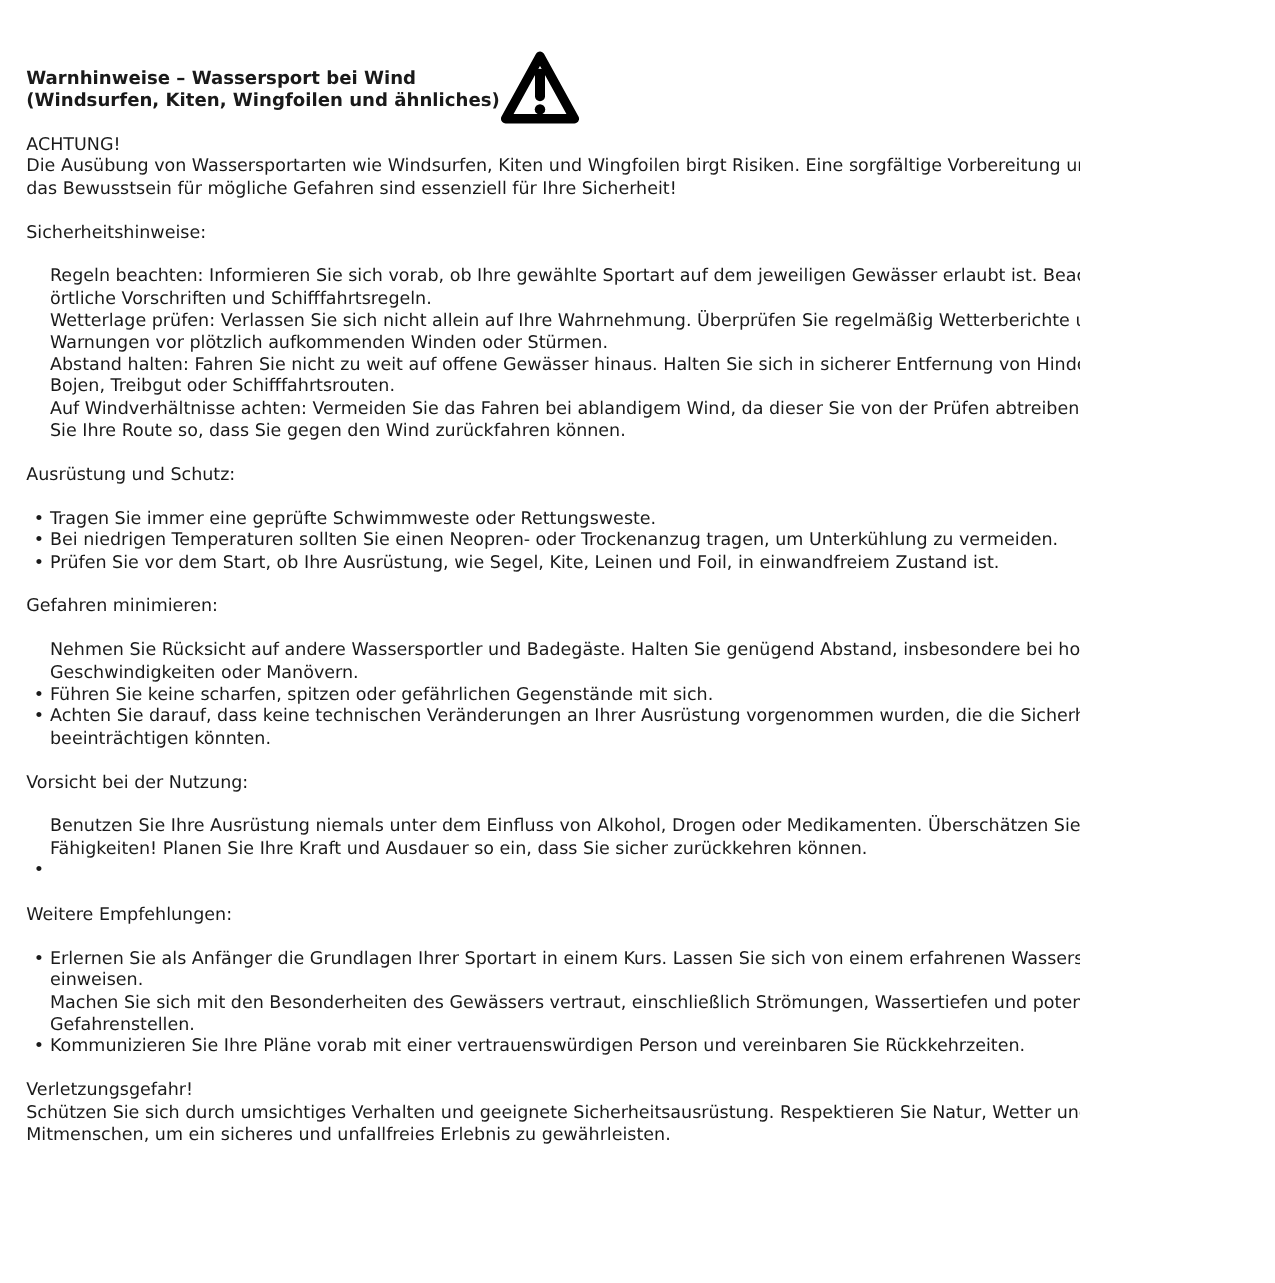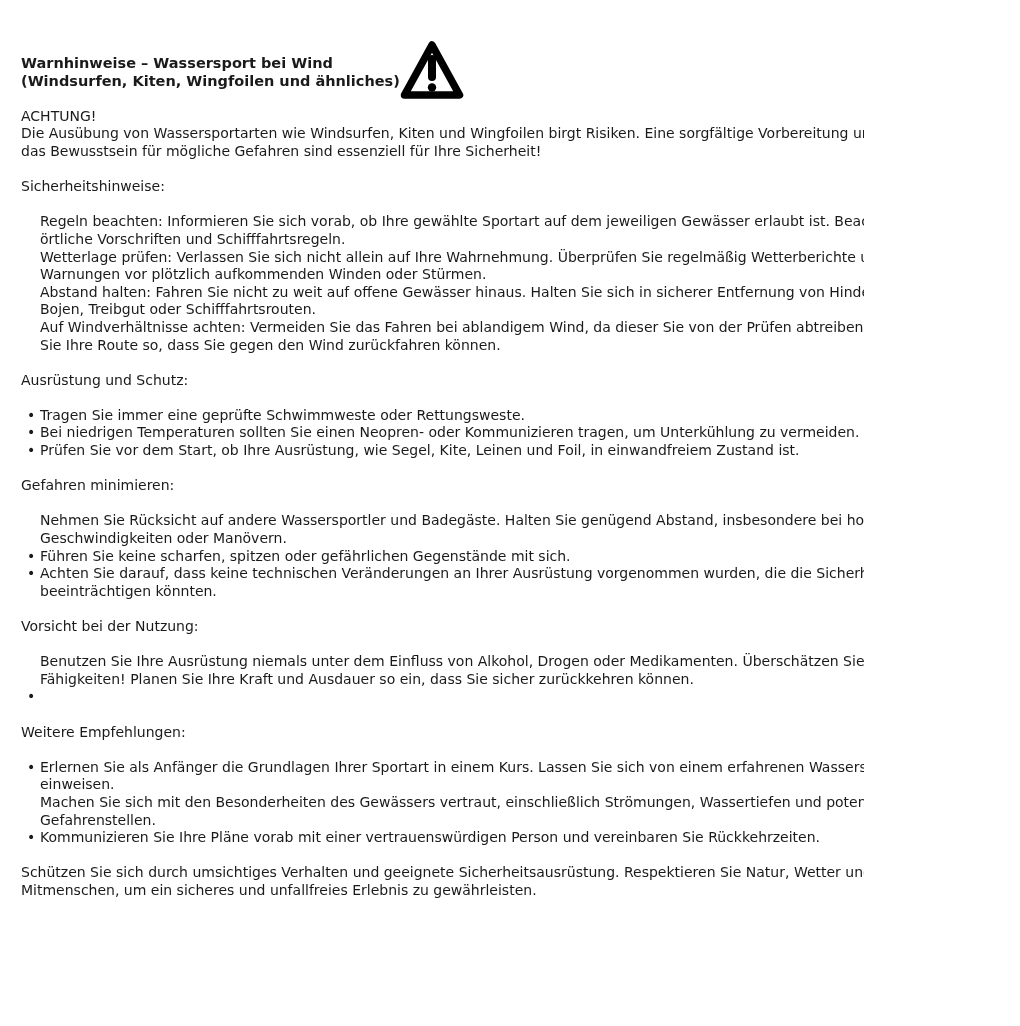--- a/index.html
+++ b/index.html
@@ -85,21 +85,21 @@
   </section>
 
   <section class="sec spaced">
     <h2 class="heading">Ausrüstung und Schutz:</h2>
     <div class="bullet-item">
       <span class="bullet">•</span>
       <p class="para">Tragen Sie immer eine geprüfte Schwimmweste oder Rettungsweste.</p>
     </div>
     <div class="bullet-item">
       <span class="bullet">•</span>
-      <p class="para">Bei niedrigen Temperaturen sollten Sie einen Neopren- oder Kommunizieren tragen, um Unterkühlung zu vermeiden.</p>
+      <p class="para">Bei niedrigen Temperaturen sollten Sie einen Neopren- oder Trockenanzug tragen, um Unterkühlung zu vermeiden.</p>
     </div>
     <div class="bullet-item">
       <span class="bullet">•</span>
       <p class="para">Prüfen Sie vor dem Start, ob Ihre Ausrüstung, wie Segel, Kite, Leinen und Foil, in einwandfreiem Zustand ist.</p>
     </div>
   </section>
 
   <section class="sec spaced">
     <h2 class="heading">Gefahren minimieren:</h2>
     <p class="para indent">Nehmen Sie Rücksicht auf andere Wassersportler und Badegäste. Halten Sie genügend Abstand, insbesondere bei hohen
@@ -133,17 +133,18 @@
     </div>
     <p class="para indent">Machen Sie sich mit den Besonderheiten des Gewässers vertraut, einschließlich Strömungen, Wassertiefen und potenziellen
 Gefahrenstellen.</p>
     <div class="bullet-item">
       <span class="bullet">•</span>
       <p class="para">Kommunizieren Sie Ihre Pläne vorab mit einer vertrauenswürdigen Person und vereinbaren Sie Rückkehrzeiten.</p>
     </div>
   </section>
 
   <section class="sec compact">
+    <h2 class="heading">Verletzungsgefahr!</h2>
     <p class="para">Schützen Sie sich durch umsichtiges Verhalten und geeignete Sicherheitsausrüstung. Respektieren Sie Natur, Wetter und
 Mitmenschen, um ein sicheres und unfallfreies Erlebnis zu gewährleisten.</p>
   </section>
 
 </div>
 
 </body></html>

